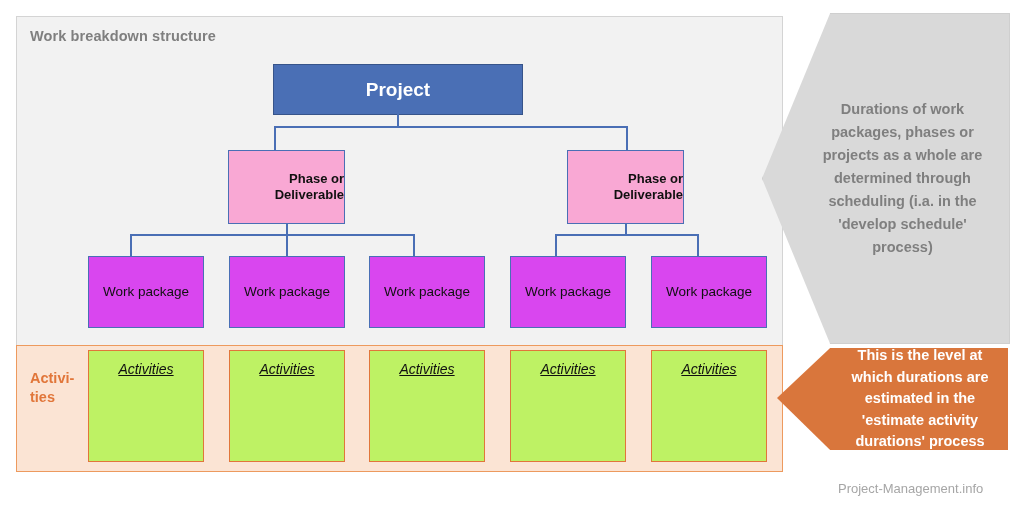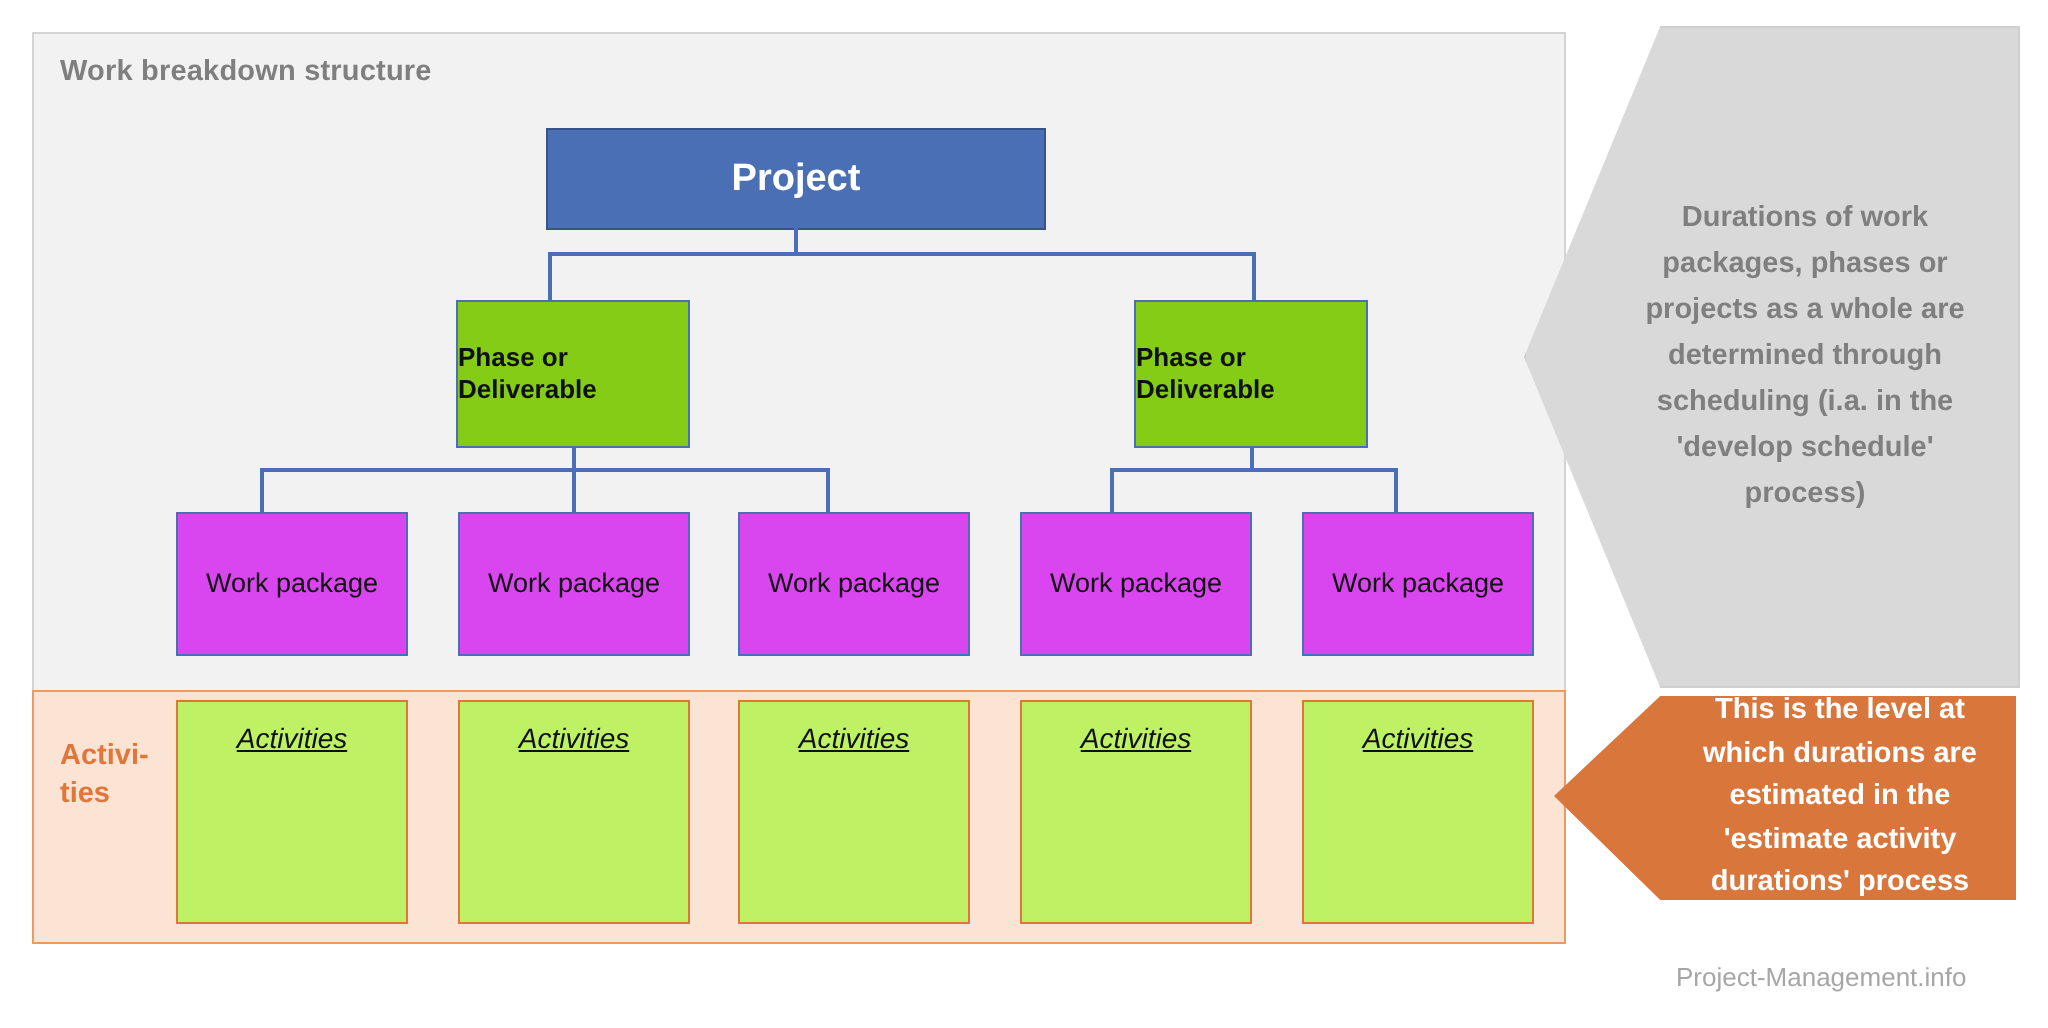--- a/index.html
+++ b/index.html
@@ -65,31 +65,31 @@
     line-height: 1.33;
   }
 
   
   .node {
     position: absolute;
     box-sizing: border-box;
     display: flex;
     align-items: center;
     justify-content: center;
-    text-align: left;
+    text-align: right;
   }
   .node-project {
     background: #4a6fb5;
     border: 1px solid #37548a;
     color: #ffffff;
     font-size: 19px;
     font-weight: bold;
   }
   .node-phase {
-    background: #84cc16;
+    background: #f9a8d4;
     border: 1.3px solid #4a6fb5;
     color: #101010;
     font-size: 13px;
     font-weight: bold;
     line-height: 1.25;
   }
   .node-wp {
     background: #d946ef;
     border: 1.3px solid #4a6fb5;
     color: #101010;

